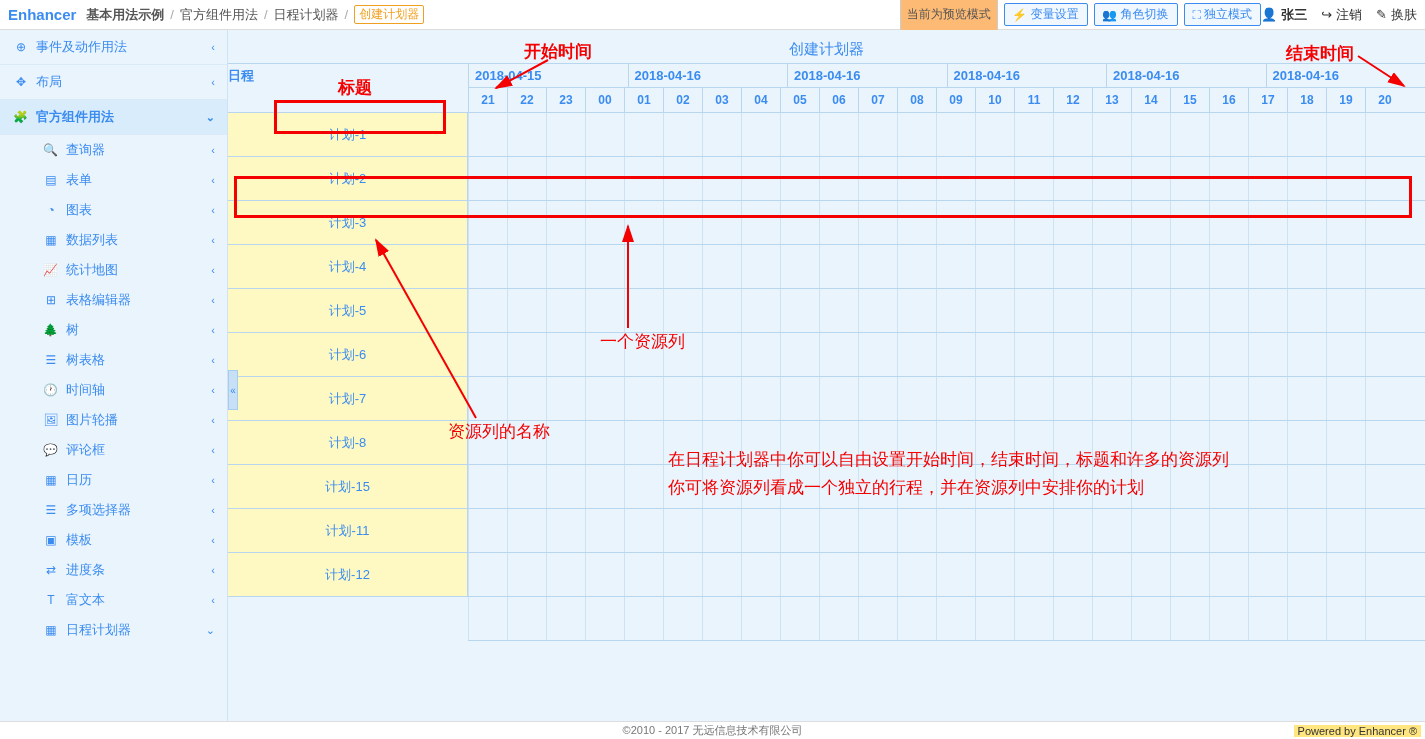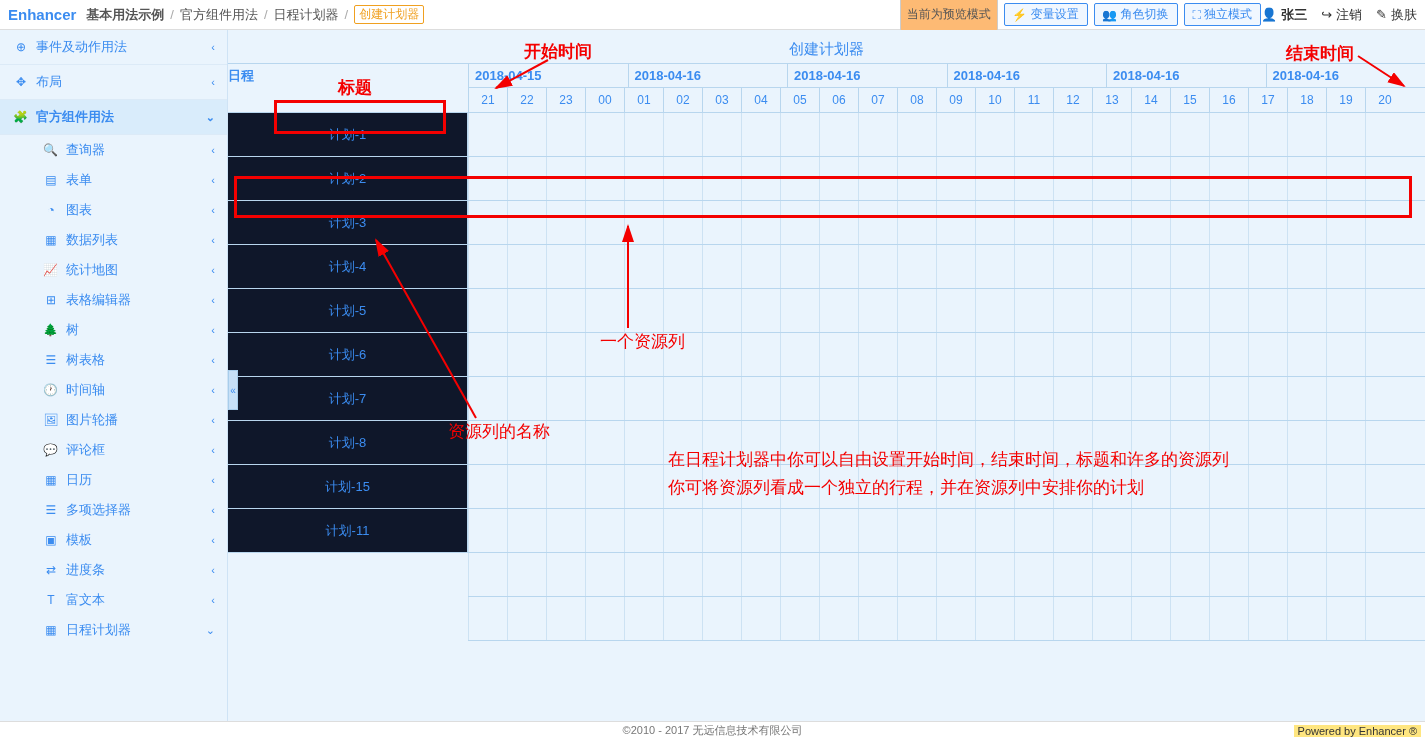--- a/index.html
+++ b/index.html
@@ -42,25 +42,25 @@
 .scheduler { position: absolute; top: 0; left: 0; right: 0; bottom: 0; display: flex; flex-direction: column; }
 .sched-title { text-align: center; color: #3b8cf0; padding: 10px 0 4px; font-size: 15px; }
 .sched-header { display: flex; border-top: 1px solid #b8d6ee; border-bottom: 1px solid #b8d6ee; }
 .res-col-head { width: 240px; display: flex; flex-direction: row; }
 .res-col-head .daterow { height: 24px; border-bottom: 1px solid #b8d6ee; }
 .res-col-head .label { height: 24px; display: flex; align-items: center; justify-content: center; color: #3b8cf0; font-weight: bold; }
 .time-head { flex: 1; display: flex; flex-direction: column; overflow: hidden; }
 .date-cells { display: flex; height: 24px; border-bottom: 1px solid #b8d6ee; }
 .date-cell { flex: 1; min-width: 156px; display: flex; align-items: center; padding-left: 6px; color: #3b8cf0; font-weight: bold; border-left: 1px solid #b8d6ee; font-size: 13px; }
 .hour-cells { display: flex; height: 24px; }
-.hour-cell { width: 39px; min-width: 39px; text-align: center; line-height: 24px; color: #3b8cf0; border-left: 1px solid #b8d6ee; font-size: 12px; font-weight: normal; }
+.hour-cell { width: 39px; min-width: 39px; text-align: center; line-height: 24px; color: #3b8cf0; border-left: 1px solid #b8d6ee; font-size: 12px; font-weight: bold; }
 
 .sched-body { flex: 1; display: flex; overflow: auto; }
 .res-col { width: 240px; flex-shrink: 0; }
-.res-row { height: 44px; display: flex; align-items: center; justify-content: center; color: #3b8cf0; border-bottom: 1px solid #b8d6ee; border-right: 1px solid #b8d6ee; background: #0f172a; }
+.res-row { height: 44px; display: flex; align-items: center; justify-content: center; color: #3b8cf0; border-bottom: 1px solid #b8d6ee; border-right: 1px solid #b8d6ee; background: #fef9c3; }
 .grid-col { flex: 1; position: relative; }
 .grid-row { height: 44px; border-bottom: 1px solid #b8d6ee; display: flex; }
 .grid-cell { width: 39px; min-width: 39px; border-left: 1px solid #cde2f3; }
 
 
 .anno { position: absolute; color: #f40000; font-size: 17px; font-weight: normal; pointer-events: none; z-index: 10; }
 .anno.bold { font-weight: bold; }
 .redbox { position: absolute; border: 3px solid #f40000; z-index: 9; pointer-events: none; }
 
 
@@ -274,20 +274,21 @@
             <div class="res-row">计划-1</div>
             <div class="res-row">计划-2</div>
             <div class="res-row">计划-3</div>
             <div class="res-row">计划-4</div>
             <div class="res-row">计划-5</div>
             <div class="res-row">计划-6</div>
             <div class="res-row">计划-7</div>
             <div class="res-row">计划-8</div>
             <div class="res-row">计划-15</div>
             <div class="res-row">计划-11</div>
+            <div class="res-row">计划-12</div>
           </div>
         <div class="grid-col" id="grid-col">
             <div class="grid-row">
               <div class="grid-cell"></div>
               <div class="grid-cell"></div>
               <div class="grid-cell"></div>
               <div class="grid-cell"></div>
               <div class="grid-cell"></div>
               <div class="grid-cell"></div>
               <div class="grid-cell"></div>

